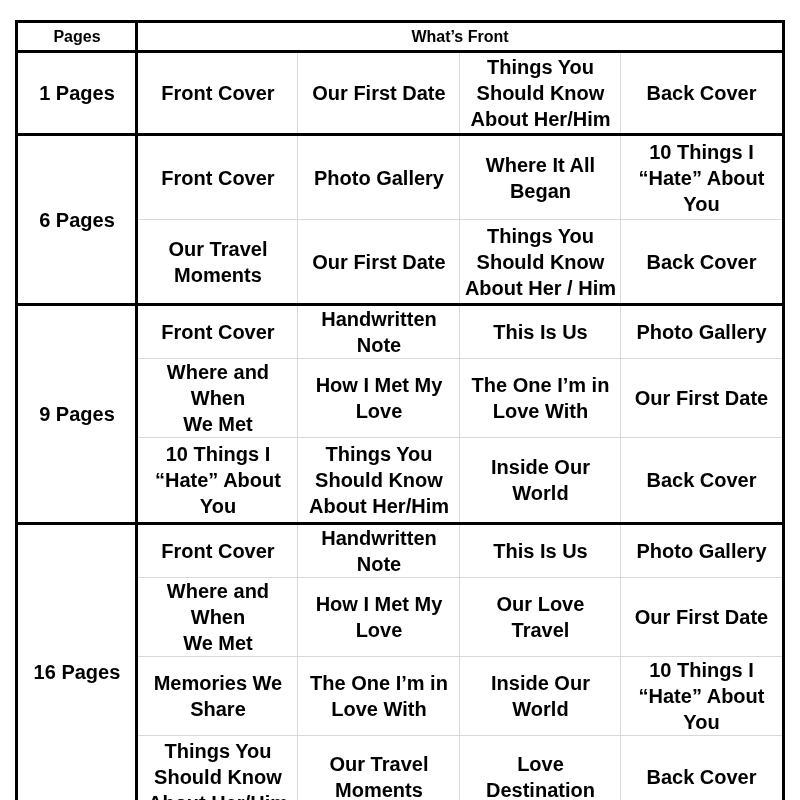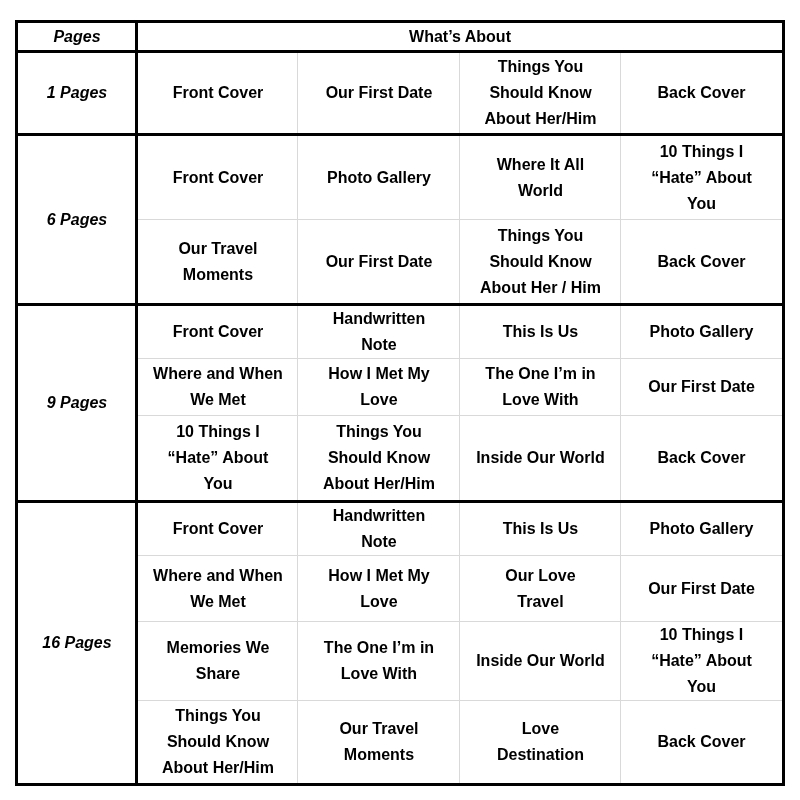--- a/index.html
+++ b/index.html
@@ -16,36 +16,35 @@
     width: 766px;
     margin: 20px auto 0 auto;
     border: 3px solid #000000;
   }
   .spec-table th,
   .spec-table td {
     border: 1px solid #d9d9d9;
     text-align: center;
     vertical-align: middle;
     font-weight: bold;
-    font-size: 16px;
+    font-size: 20px;
     line-height: 26px;
     color: #000000;
     white-space: pre-line;
     padding: 0 2px;
     overflow: hidden;
   }
   .spec-table th {
     border-top: 3px solid #000000;
     border-bottom: 3px solid #000000;
     font-size: 16px;
   }
   .spec-table th.pages-col,
   .spec-table td.pages-cell {
     border-right: 3px solid #000000;
-    font-style: italic;
   }
   .spec-table td.pages-cell {
     border-bottom: 3px solid #000000;
   }
   .spec-table tr.gend > td {
     border-bottom: 3px solid #000000;
   }
 </style>
 </head>
 <body>
@@ -55,39 +54,39 @@
     <col style="width:120px">
     <col style="width:161px">
     <col style="width:162px">
     <col style="width:161px">
     <col style="width:162px">
   </colgroup>
 
   <tbody>
       <tr style="height:30px">
     <th class="pages-col">Pages</th>
-    <th colspan="4">What’s About</th>
+    <th colspan="4">What’s Front</th>
   </tr>
 
   <tr class="gend" style="height:83px">
     <td class="pages-cell">1 Pages</td>
     <td>Front Cover</td>
     <td>Our First Date</td>
     <td>Things You
 Should Know
 About Her/Him</td>
     <td>Back Cover</td>
   </tr>
 
   <tr style="height:85px">
     <td class="pages-cell" rowspan="2">6 Pages</td>
     <td>Front Cover</td>
     <td>Photo Gallery</td>
     <td>Where It All
-World</td>
+Began</td>
     <td>10 Things I
 “Hate” About
 You</td>
   </tr>
   <tr class="gend" style="height:85px">
     <td>Our Travel
 Moments</td>
     <td>Our First Date</td>
     <td>Things You
 Should Know

